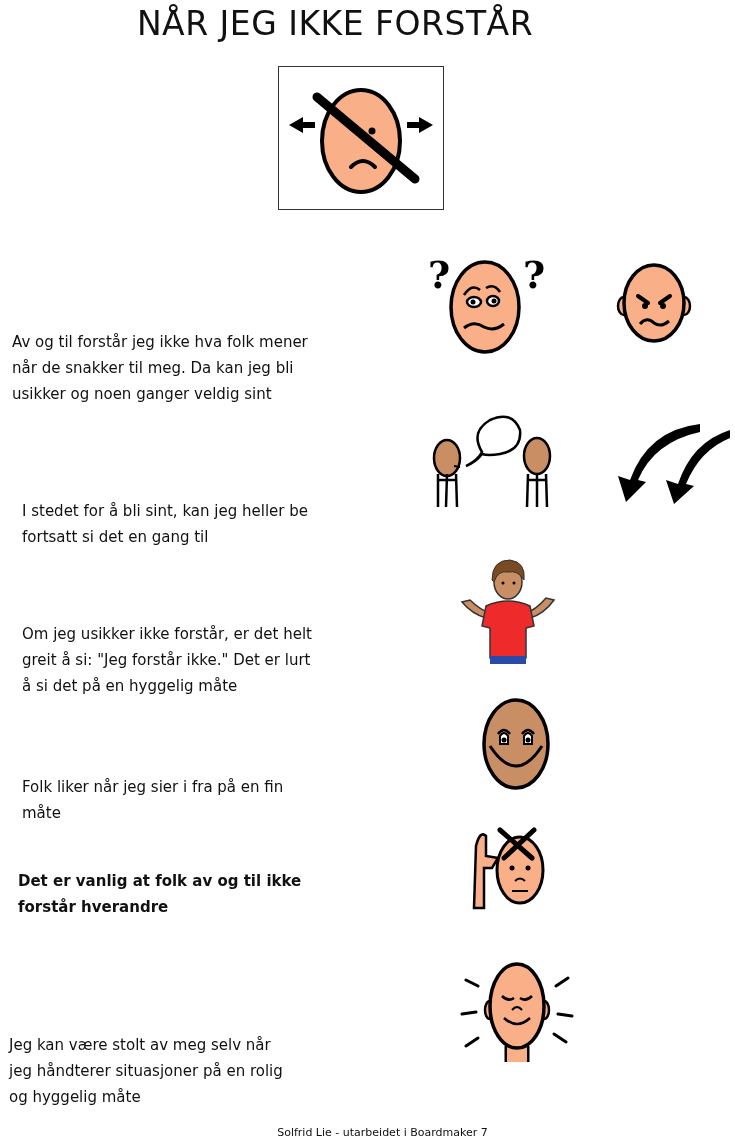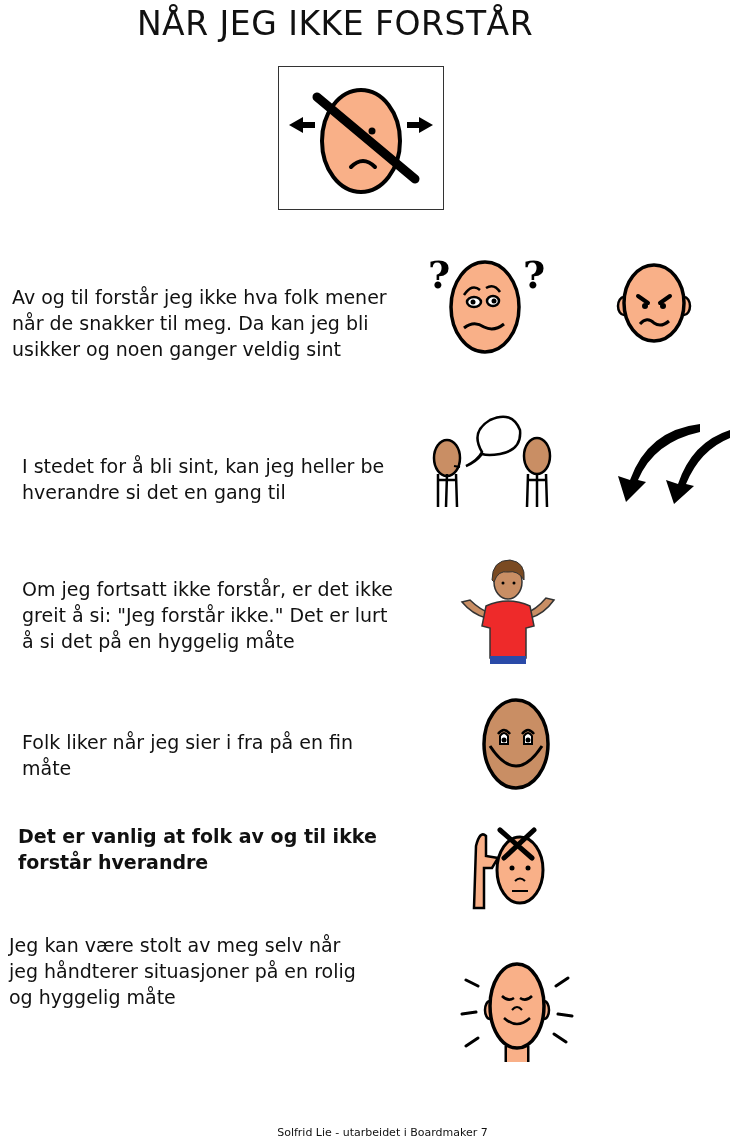--- a/index.html
+++ b/index.html
@@ -2,21 +2,21 @@
 <html><head>
 <meta charset="utf-8">
 <style>
   html, body { margin:0; padding:0; background:#ffffff; }
   body { width:735px; height:1143px; position:relative; overflow:hidden;
          font-family:"DejaVu Sans", sans-serif; color:#111; }
   .title { position:absolute; top:4px; left:0; width:670px; text-align:center;
            font-size:33px; letter-spacing:0.5px; font-weight:normal; }
   .title-box { position:absolute; left:278px; top:66px; width:166px; height:144px;
                border:1.5px solid #333; box-sizing:border-box; }
-  .txt { position:absolute; font-size:19px; line-height:26px; white-space:pre-line; }
+  .txt { position:absolute; font-size:15px; line-height:26px; white-space:pre-line;margin-top:45px; }
   .pic { position:absolute; }
   .footer { position:absolute; top:1126px; left:0; width:765px; text-align:center; font-size:11px; }
   svg { display:block; }
 </style>
 </head>
 <body>
 
 <div class="title">NÅR JEG IKKE FORSTÅR</div>
 
 <div class="title-box">
@@ -52,40 +52,40 @@
     <ellipse cx="70" cy="50" rx="6" ry="9" fill="#f9b088" stroke="#000" stroke-width="2.5"></ellipse>
     <ellipse cx="40" cy="47" rx="30" ry="38" fill="#f9b088" stroke="#000" stroke-width="3.5"></ellipse>
     <path d="M24 40 L34 47 M56 40 L46 47" stroke="#000" stroke-width="4" stroke-linecap="round"></path>
     <circle cx="31" cy="50" r="3" fill="#000"></circle>
       <circle cx="49" cy="50" r="3" fill="#000"></circle>
     <path d="M26 68 Q33 60 40 67 Q47 72 55 65" fill="none" stroke="#000" stroke-width="3"></path>
   </svg>
 </div>
 
 <div class="txt" style="left:22px; top:453px;">I stedet for å bli sint, kan jeg heller be
-hverandre si det en gang til</div>
+fortsatt si det en gang til</div>
 <div class="pic" style="left:430px; top:412px;">
   <svg width="125" height="100" viewBox="0 0 125 100">
     <path d="M36 54 Q48 48 52 40 Q40 20 60 8 Q82 -2 90 18 Q92 38 70 42 Q58 44 52 42 Q46 50 36 54 Z" fill="#fff" stroke="#000" stroke-width="2.5"></path>
     <ellipse cx="17" cy="46" rx="13" ry="18" fill="#c98e64" stroke="#000" stroke-width="2.5"></ellipse>
     <path d="M24 54 L30 55" stroke="#000" stroke-width="2"></path>
     <path d="M8 62 L8 95 M17 62 L16 95 M26 62 L27 95" stroke="#000" stroke-width="2.5"></path>
     <path d="M8 68 L26 68" stroke="#000" stroke-width="2.5"></path>
     <ellipse cx="107" cy="44" rx="13" ry="18" fill="#c98e64" stroke="#000" stroke-width="2.5"></ellipse>
     <path d="M98 62 L97 95 M107 62 L107 95 M116 62 L117 95 M98 68 L116 68" stroke="#000" stroke-width="2.5"></path>
   </svg>
 </div>
 <div class="pic" style="left:608px; top:420px;">
   <svg width="125" height="85" viewBox="0 0 125 85">
     <path d="M92 4 Q40 10 22 60 L10 56 L18 82 L38 62 L30 60 Q46 22 92 12 Z" fill="#000"></path>
     <path d="M122 10 Q84 22 70 64 L58 60 L66 84 L86 66 L78 64 Q92 30 122 18 Z" fill="#000"></path>
   </svg>
 </div>
 
-<div class="txt" style="left:22px; top:576px;">Om jeg fortsatt ikke forstår, er det ikke
+<div class="txt" style="left:22px; top:576px;">Om jeg usikker ikke forstår, er det helt
 greit å si: "Jeg forstår ikke." Det er lurt
 å si det på en hyggelig måte</div>
 <div class="pic" style="left:458px; top:556px;">
   <svg width="100" height="110" viewBox="0 0 100 110">
     <path d="M4 46 Q14 58 28 62 L34 58 Q22 54 12 44 Z" fill="#c98e64" stroke="#333" stroke-width="1.5"></path>
     <path d="M96 44 Q86 58 72 62 L66 58 Q78 54 88 42 Z" fill="#c98e64" stroke="#333" stroke-width="1.5"></path>
     <path d="M28 50 Q50 40 72 50 L76 70 L68 72 L68 102 L32 102 L32 72 L24 70 Z" fill="#ee2a2a" stroke="#333" stroke-width="1.5"></path>
     <rect x="32" y="100" width="36" height="8" fill="#2a4aa8"></rect>
     <ellipse cx="50" cy="26" rx="14" ry="17" fill="#c98e64" stroke="#333" stroke-width="1.5"></ellipse>
     <path d="M34 24 Q34 4 52 4 Q68 6 66 24 Q60 14 50 16 Q40 14 36 26 Z" fill="#7a4a22" stroke="#333" stroke-width="1"></path>
@@ -114,21 +114,21 @@
     <path d="M4 84 L6 22 Q10 6 16 12 L16 32 L28 34 L22 44 L14 44 L14 84 Z" fill="#f9b088" stroke="#000" stroke-width="2.5"></path>
     <ellipse cx="50" cy="46" rx="23" ry="33" fill="#f9b088" stroke="#000" stroke-width="3"></ellipse>
     <path d="M30 6 L62 34 M64 6 L34 34" stroke="#000" stroke-width="5" stroke-linecap="round"></path>
     <circle cx="42" cy="44" r="2.5" fill="#000"></circle>
       <circle cx="58" cy="44" r="2.5" fill="#000"></circle>
     <path d="M45 57 Q50 52 55 57" fill="none" stroke="#000" stroke-width="2"></path>
     <path d="M42 67 L58 67" stroke="#000" stroke-width="2"></path>
   </svg>
 </div>
 
-<div class="txt" style="left:9px; top:932px;">Jeg kan være stolt av meg selv når
+<div class="txt" style="left:9px; top:987px;">Jeg kan være stolt av meg selv når
 jeg håndterer situasjoner på en rolig
 og hyggelig måte</div>
 <div class="pic" style="left:460px; top:958px;">
   <svg width="115" height="105" viewBox="0 0 115 105">
     <path d="M46 88 L46 104 M68 88 L68 104" stroke="#000" stroke-width="3"></path>
     <rect x="47" y="88" width="20" height="16" fill="#f9b088"></rect>
     <ellipse cx="30" cy="52" rx="5" ry="9" fill="#f9b088" stroke="#000" stroke-width="2.5"></ellipse>
     <ellipse cx="84" cy="52" rx="5" ry="9" fill="#f9b088" stroke="#000" stroke-width="2.5"></ellipse>
     <ellipse cx="57" cy="48" rx="27" ry="42" fill="#f9b088" stroke="#000" stroke-width="3.5"></ellipse>
     <path d="M42 38 Q48 44 54 40 M60 40 Q66 44 72 38" fill="none" stroke="#000" stroke-width="2.5"></path>

